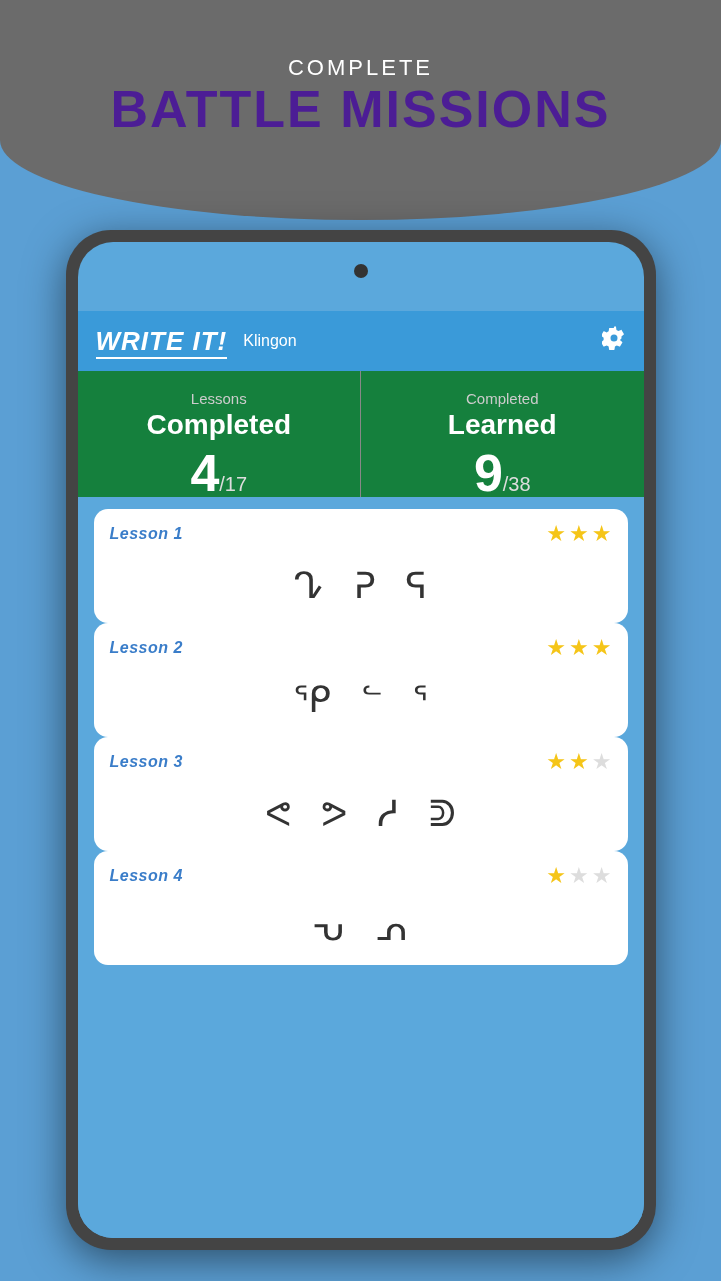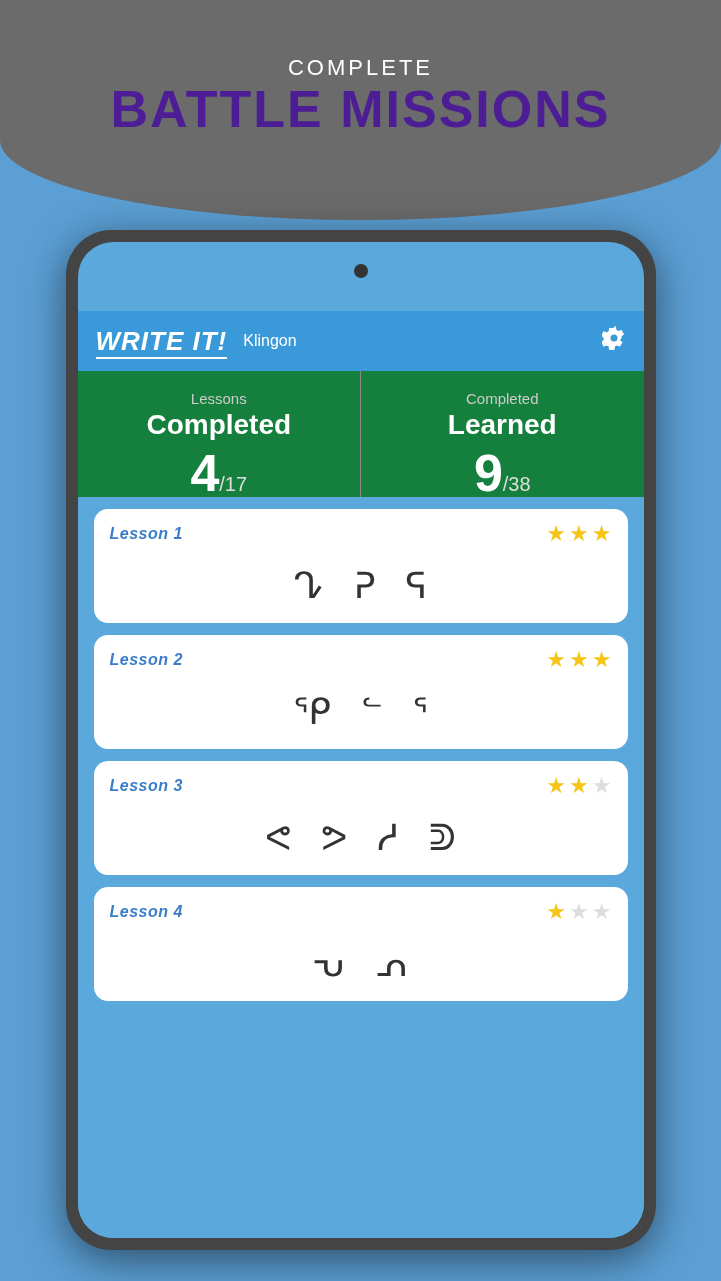--- a/index.html
+++ b/index.html
@@ -197,21 +197,20 @@
       bottom: 0;
       background: #5ba8dc;
       padding: 12px 16px;
       overflow: hidden;
     }
 
     .lesson-card {
       background: white;
       border-radius: 14px;
       padding: 12px 16px;
-      margin-bottom: 12px;
     }
 
     .lesson-header {
       display: flex;
       align-items: center;
       justify-content: space-between;
       margin-bottom: 10px;
     }
 
     .lesson-title {

